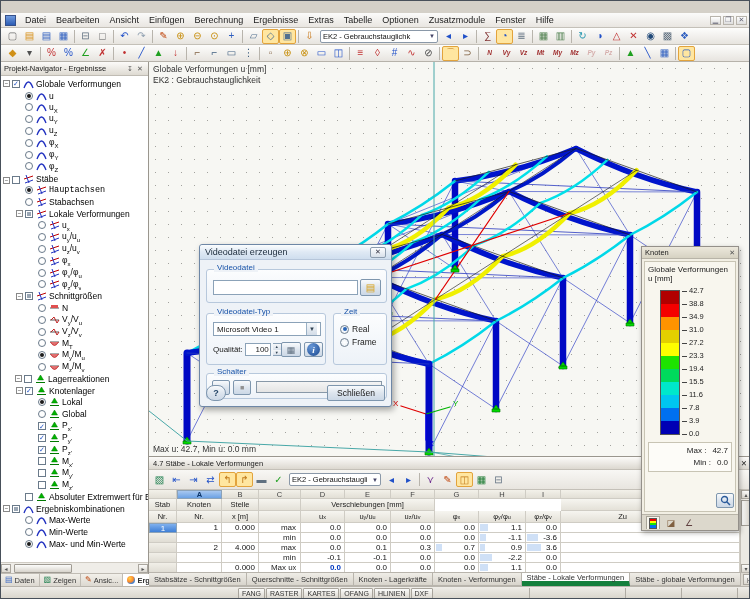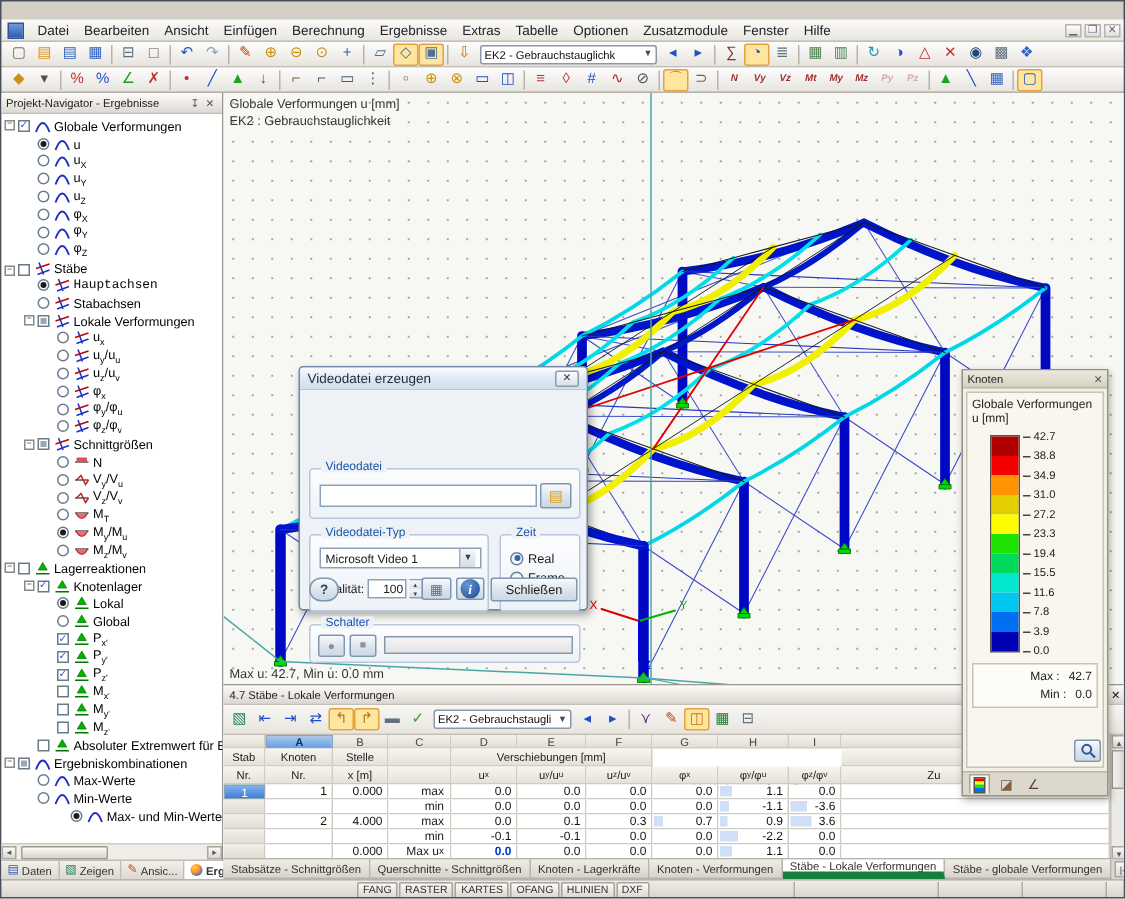--- a/index.html
+++ b/index.html
@@ -97,21 +97,21 @@
   .ttab.active{background:#fff;border-bottom:5px solid #15803d;}
   .tnav{margin-left:auto;display:flex;gap:1px;padding:1px 2px;}
   .tnav span{width:12px;height:11px;font-size:6px;display:flex;align-items:center;justify-content:center;border:1px solid #aaa69e;background:linear-gradient(#fbfbfa,#dcd8d0);color:#444;}
   
   .dialog{position:absolute;left:198px;top:182px;width:193px;height:163px;background:#eef2f7;border:1px solid #6e87a6;border-radius:3px;
     box-shadow:2px 3px 6px rgba(0,0,0,.35);z-index:6;font-size:8.5px;color:#1a1a1a;}
   .dlg-title{height:15px;background:linear-gradient(#fbfdfe,#dfe9f4 50%,#cfdeee);border-bottom:1px solid #b6c6da;border-radius:3px 3px 0 0;
     display:flex;align-items:center;padding:0 5px;font-size:9px;color:#1c2c3c;}
   .dlg-close{margin-left:auto;width:16px;height:11px;border:1px solid #8c9cae;border-radius:2px;background:linear-gradient(#fdfdfe,#d8e0ea);
     font-size:7px;display:flex;align-items:center;justify-content:center;color:#334;}
-  .grp{position:absolute;border:1px solid #b7c8dc;border-radius:3px;background:linear-gradient(#fcfdfe,#edf2f8);margin-top:43px;}
+  .grp{position:absolute;border:1px solid #b7c8dc;border-radius:3px;background:linear-gradient(#fcfdfe,#edf2f8);}
   .grp-label{position:absolute;top:-6px;left:7px;font-size:8px;color:#1752a8;background:#eef2f7;padding:0 3px;line-height:1;}
   .txt{background:#fff;border:1px solid #8ba2b8;height:15px;}
   .dbtn{border:1px solid #7e96ae;border-radius:2px;background:linear-gradient(#f8fafc,#dde5ee 50%,#ccd8e6);
     display:flex;align-items:center;justify-content:center;font-size:9px;}
   .sel{background:#fff;border:1px solid #8ba2b8;height:14px;display:flex;align-items:center;font-size:8px;padding:0 3px;}
   .sel .carr{margin-left:auto;width:11px;height:12px;background:linear-gradient(#f4f7fa,#d4dde8);border-left:1px solid #9ab0c4;display:flex;align-items:center;justify-content:center;font-size:6px;color:#345;}
   .spin{width:26px;height:13px;background:#fff;border:1px solid #8ba2b8;display:flex;align-items:center;justify-content:flex-end;padding-right:1px;font-size:8px;}
   .spinarr{width:9px;height:13px;display:flex;flex-direction:column;border:1px solid #8ba2b8;border-left:none;}
   .spinarr span{flex:1;font-size:4px;display:flex;align-items:center;justify-content:center;background:linear-gradient(#f6f8fa,#d8e0ea);color:#345;}
   .radio{display:flex;align-items:center;gap:3px;font-size:8.5px;margin:3px 0;}
@@ -553,21 +553,21 @@
             <span class="expsp"></span>
             <span class="rb"></span>
             <span class="ticon">
               <svg width="11" height="10">
                 <line x1="1" y1="4" x2="10" y2="4" stroke="#555" stroke-width="1"></line>
                 <path d="M1.5 4 Q5.5 11 9.5 4" fill="#e07070" stroke="#c02020" stroke-width=".8"></path>
               </svg>
             </span>
             <span class="tlabel">M<sub>z</sub>/M<sub>v</sub></span>
           </div>
-          <div class="trow" style="padding-left: 2px;">
+          <div class="trow" style="padding-left: 14px;">
             <span class="expander">−</span>
             <span class="cb"></span>
             <span class="ticon">
               <svg width="11" height="10">
                 <path d="M5.5 1 L2.5 6 L8.5 6 Z" fill="#00b400" stroke="#007800" stroke-width=".5"></path>
                 <line x1="1" y1="8.5" x2="10" y2="8.5" stroke="#007800" stroke-width="1"></line>
               </svg>
             </span>
             <span class="tlabel">Lagerreaktionen</span>
           </div>
@@ -704,21 +704,21 @@
           <div class="trow" style="padding-left: 15px;">
             <span class="expsp"></span>
             <span class="rb"></span>
             <span class="ticon">
               <svg width="11" height="10">
                 <path d="M1 9 Q5.5 -3 10 9" stroke="#2030c0" stroke-width="1.3" fill="none"></path>
               </svg>
             </span>
             <span class="tlabel">Min-Werte</span>
           </div>
-          <div class="trow" style="padding-left: 15px; justify-content: flex-end;">
+          <div class="trow" style="padding-left: 15px;">
             <span class="expsp"></span>
             <span class="rb on"></span>
             <span class="ticon">
               <svg width="11" height="10">
                 <path d="M1 9 Q5.5 -3 10 9" stroke="#2030c0" stroke-width="1.3" fill="none"></path>
               </svg>
             </span>
             <span class="tlabel">Max- und Min-Werte</span>
           </div>
         </div>

